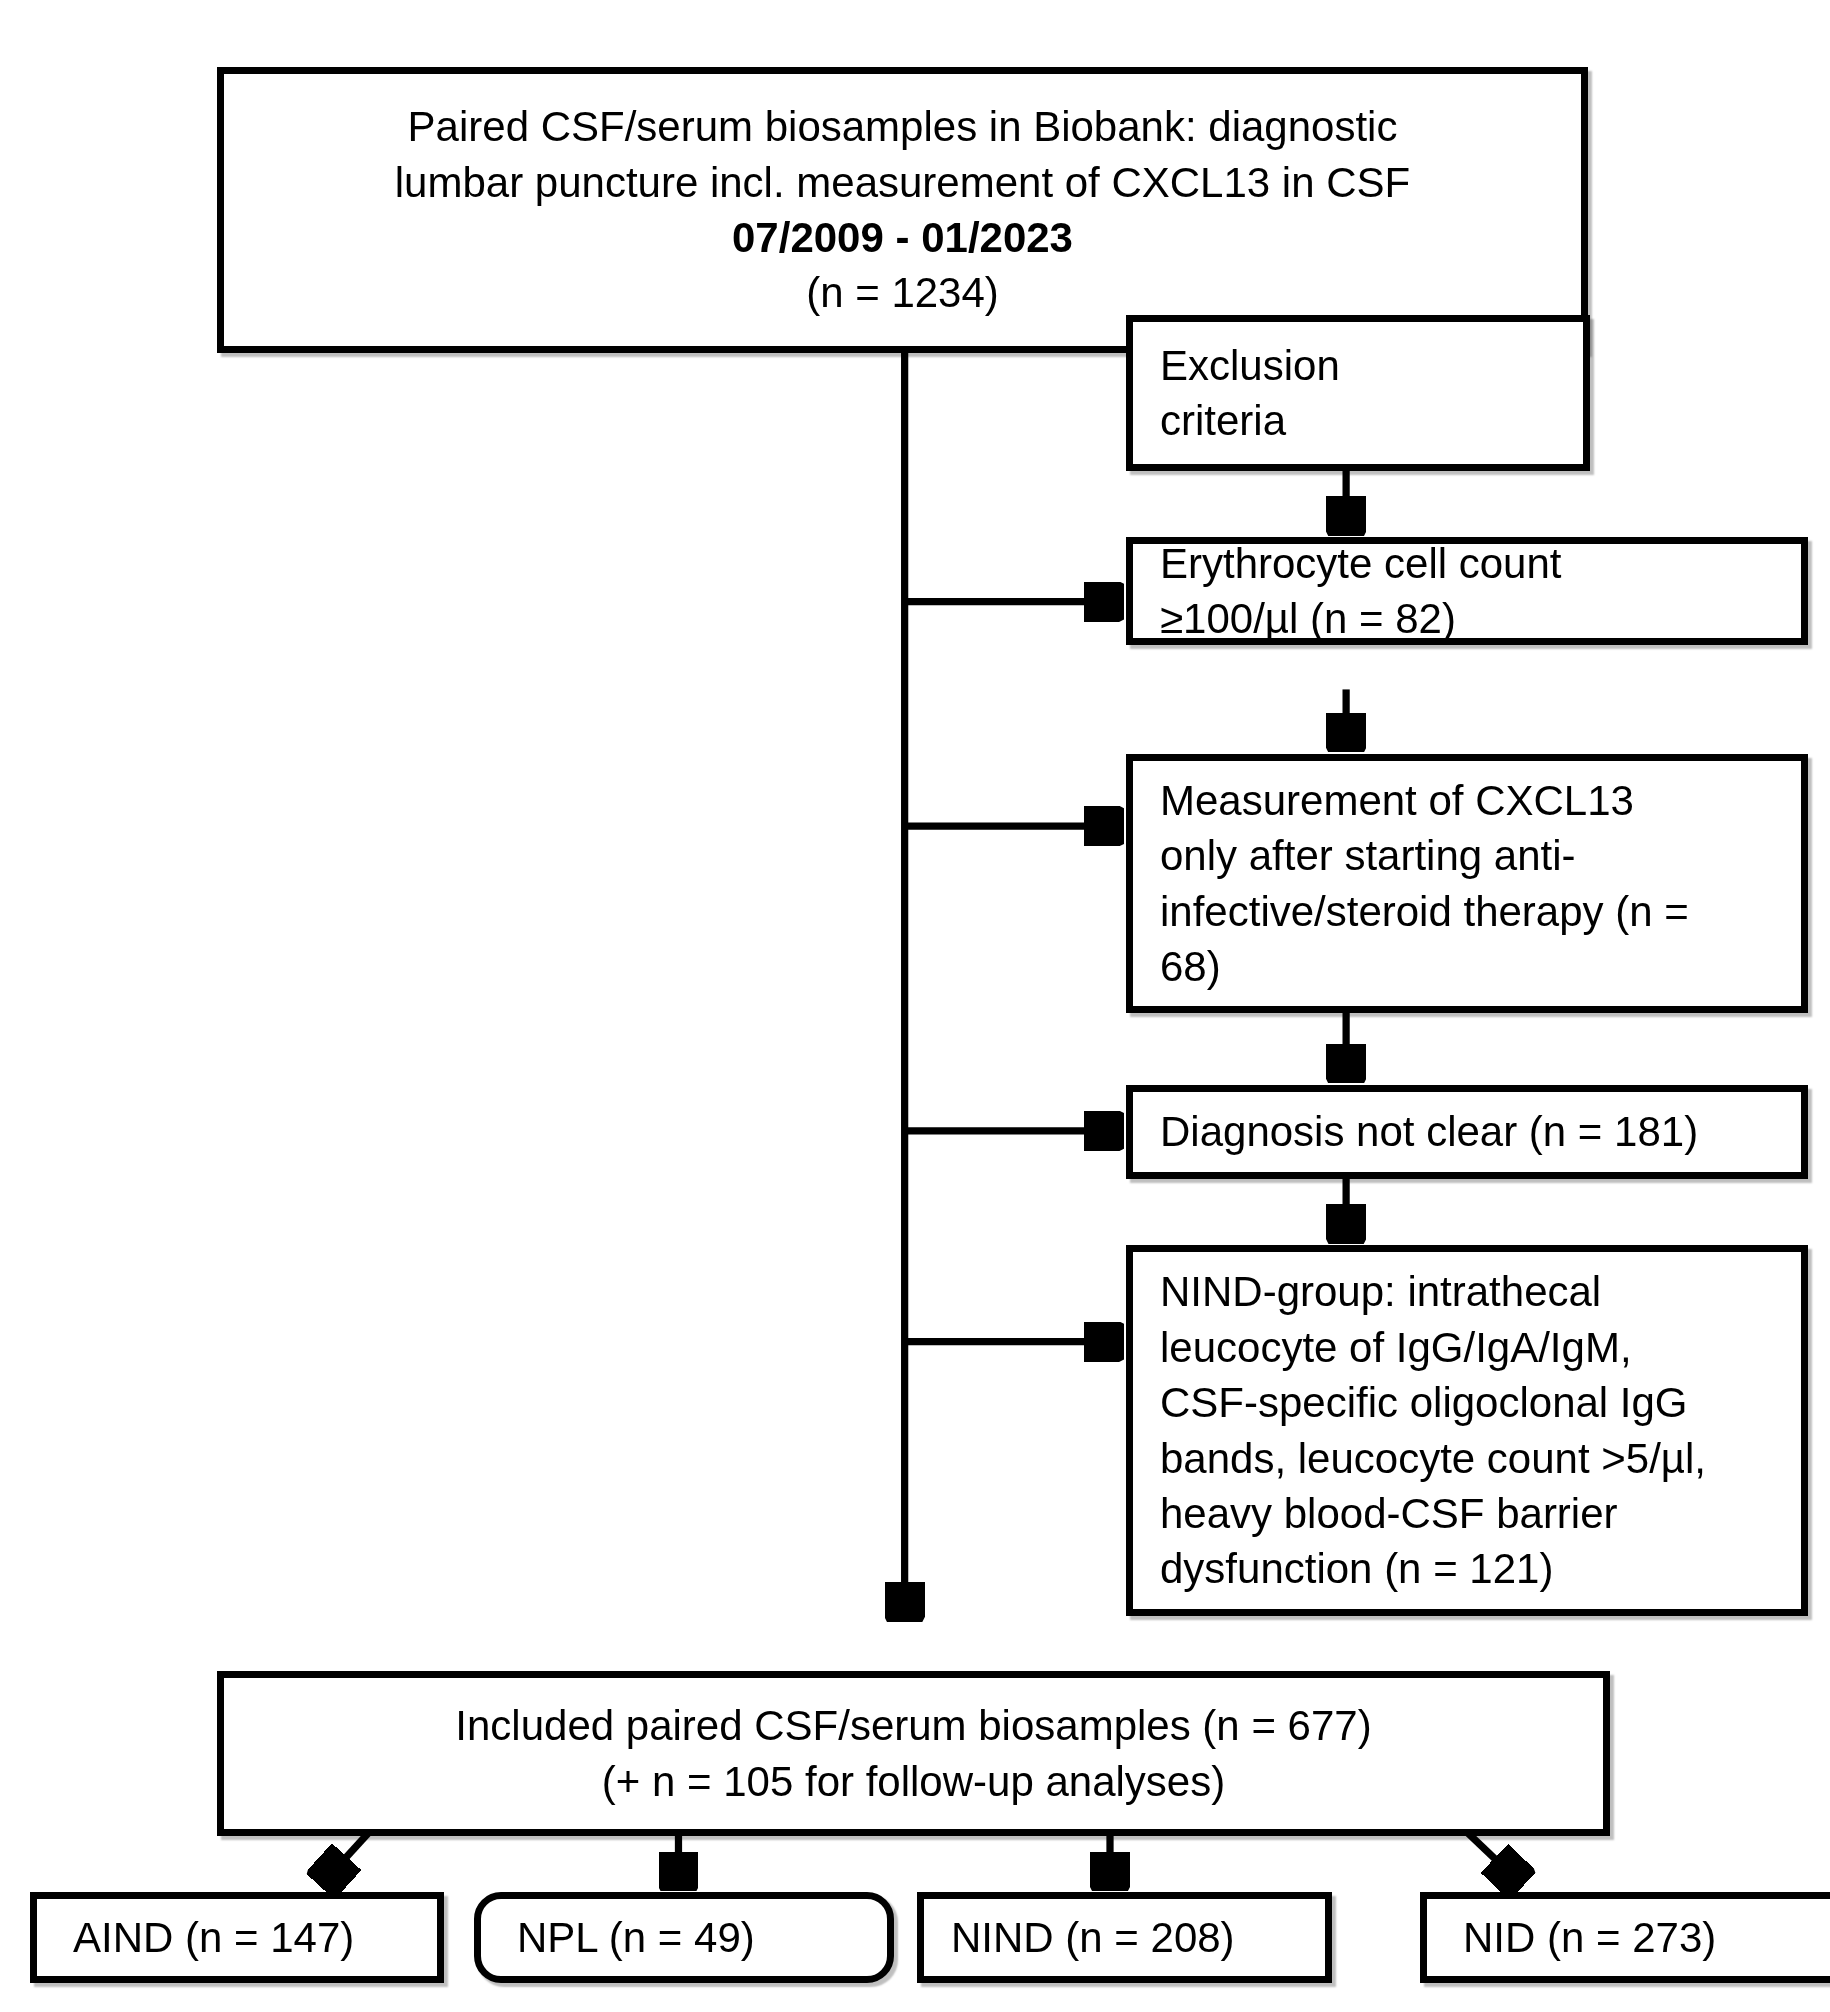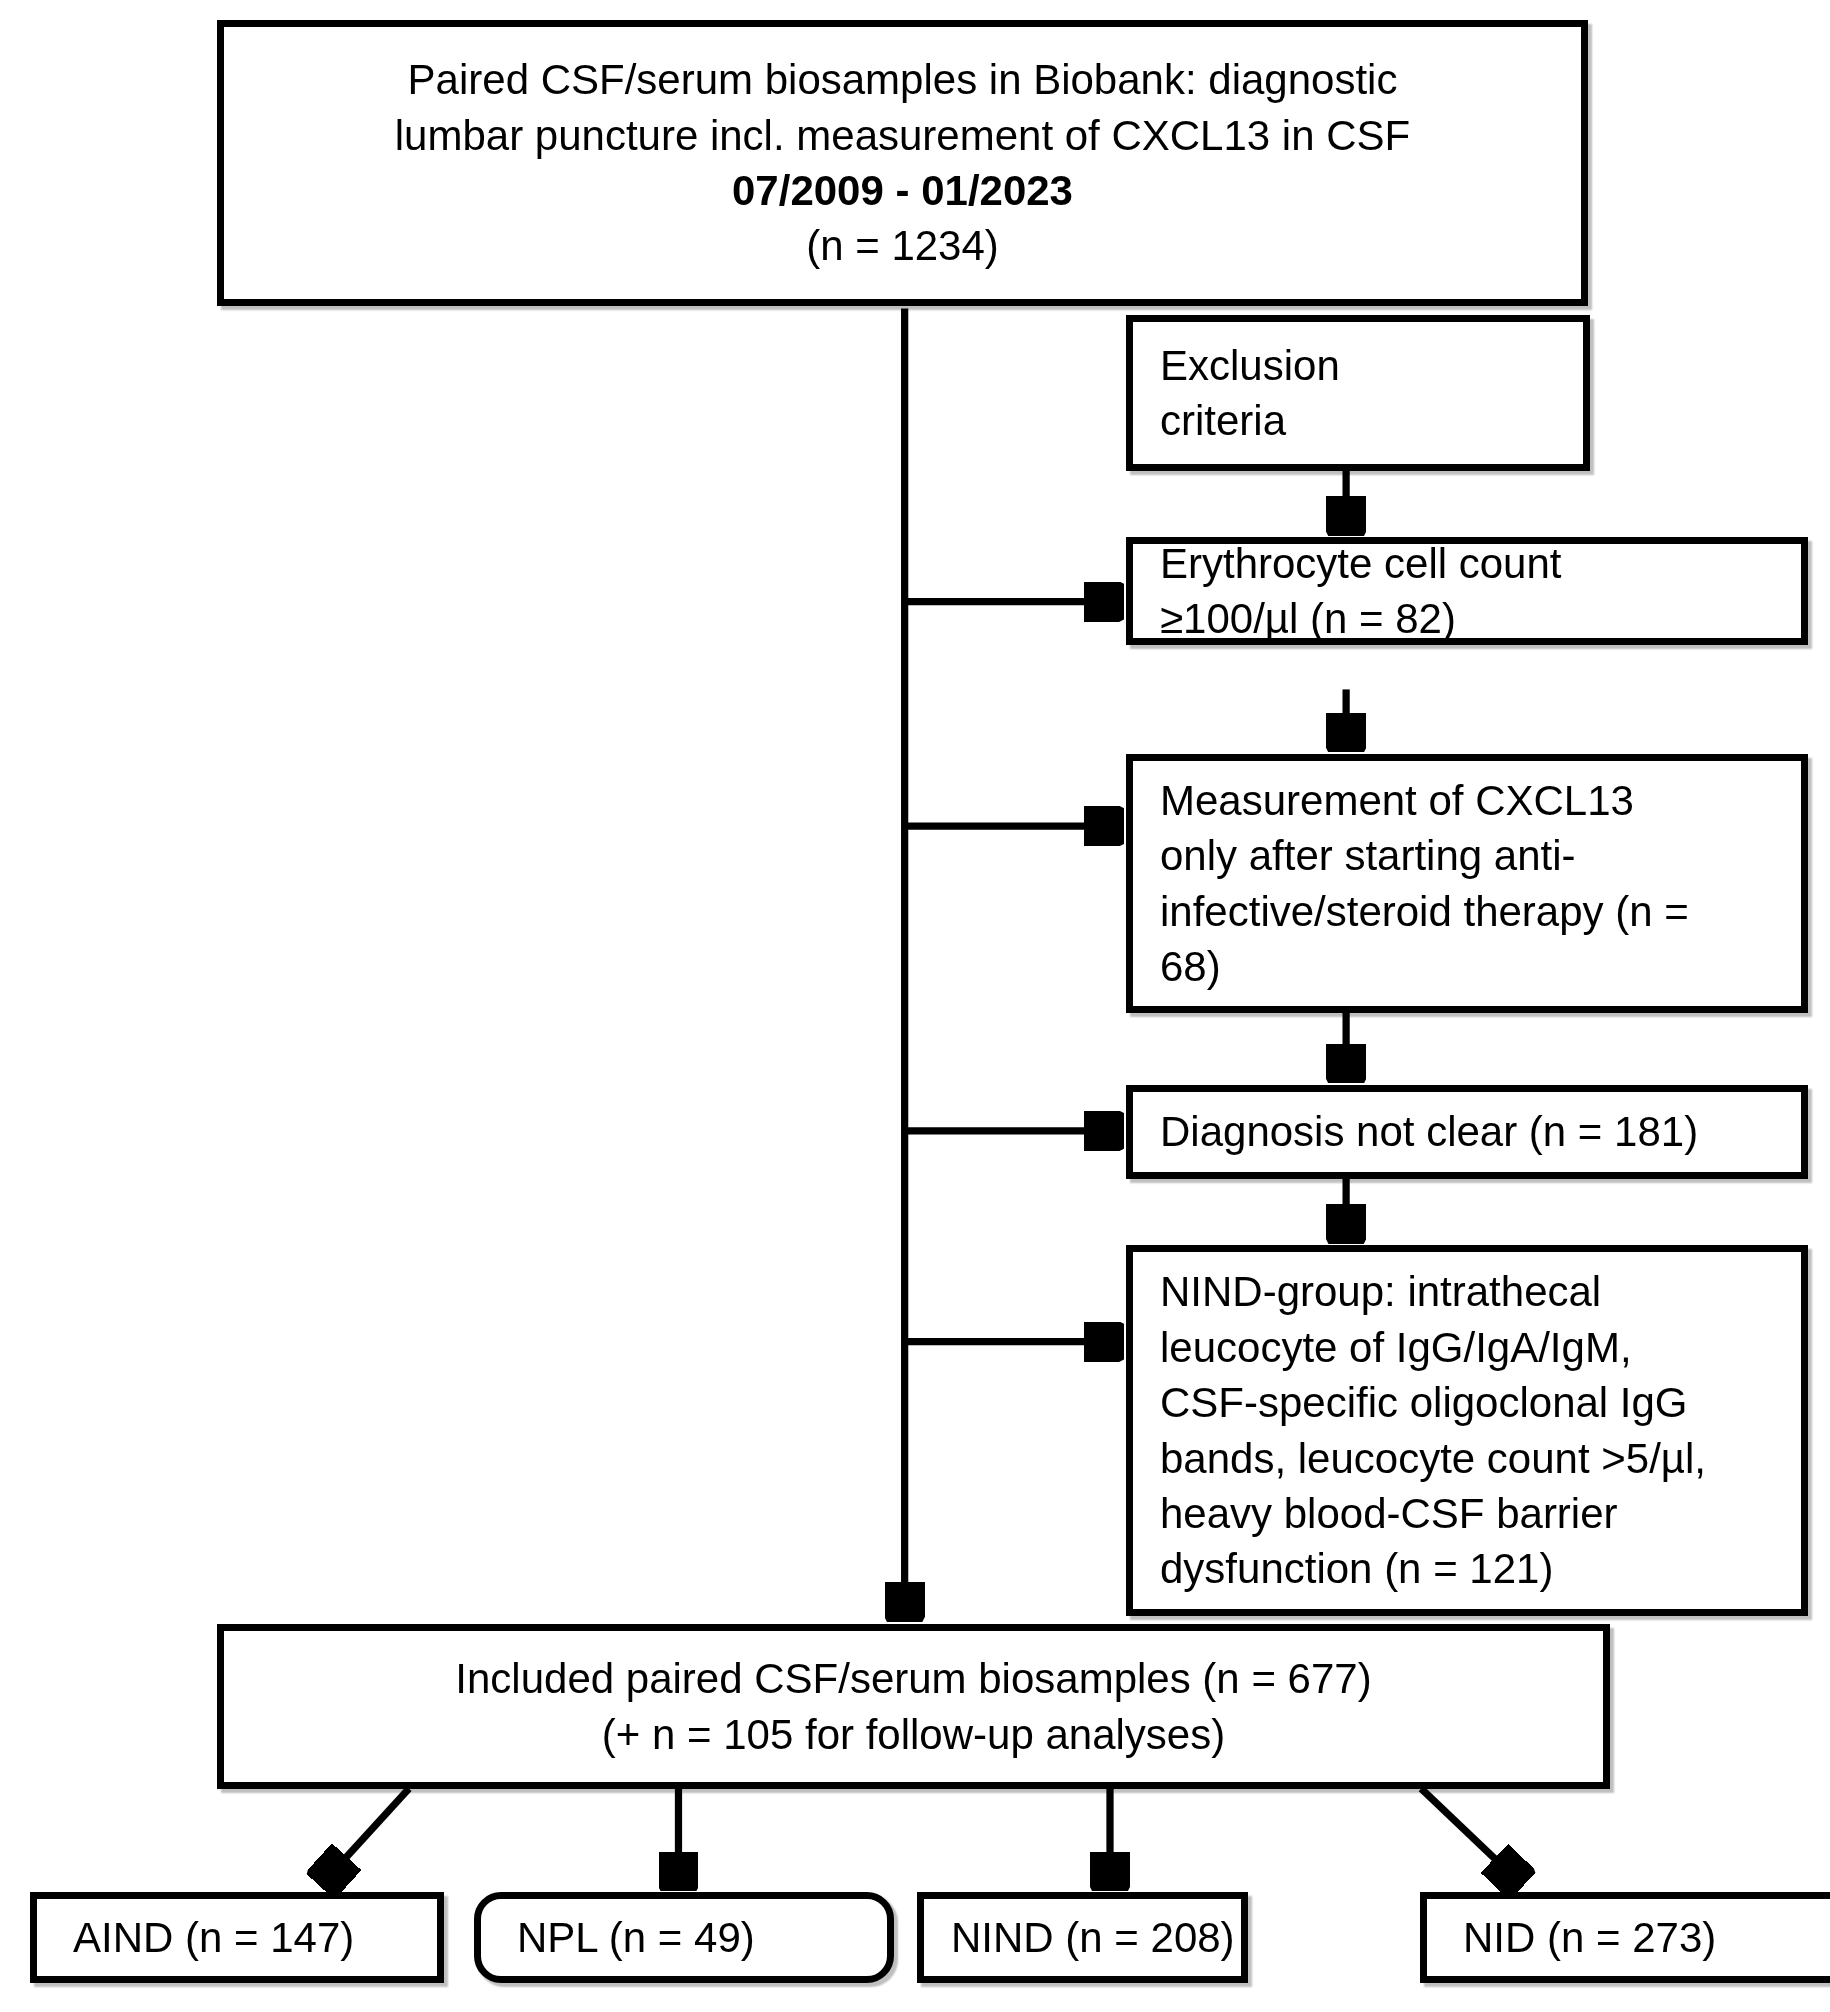--- a/index.html
+++ b/index.html
@@ -20,21 +20,21 @@
     box-sizing: border-box;
     border: 7.2px solid #000000;
     background: #ffffff;
     box-shadow: 3.6px 3.6px 1.8px rgba(0,0,0,0.25);
     display: flex;
     flex-direction: column;
     justify-content: center;
     font-size: 42px;
     line-height: 1.32;
   }
-  .box.center { align-items: center; text-align: center; }
+  .box.center { align-items: center; text-align: center; margin-top: 47px; }
   .box.left   { align-items: flex-start; text-align: left; padding-left: 27px; padding-right: 12.7px; }
   .line { display: block; white-space: nowrap; }
   .bold { font-weight: bold; }
   #arrow-layer {
     position: absolute;
     left: 0; top: 0;
     width: 1831px;
     height: 2013px;
     pointer-events: none;
   }
@@ -115,21 +115,21 @@
     <span class="line">Included paired CSF/serum biosamples (n = 677)</span>
     <span class="line">(+ n = 105 for follow-up analyses)</span>
   </div>
 
   <div class="box left" style="left:30px; top:1892px; width:414px; height:91px; padding-left:36px;">
     <span class="line">AIND (n = 147)</span>
   </div>
   <div class="box left" style="left:474px; top:1892px; width:420px; height:91px; padding-left:36px;border-radius:27px;">
     <span class="line">NPL (n = 49)</span>
   </div>
-  <div class="box left" style="left:917px; top:1892px; width:331px; height:91px; ">
+  <div class="box left" style="left:917px; top:1892px; width:415px; height:91px; ">
     <span class="line">NIND (n = 208)</span>
   </div>
   <div class="box left" style="left:1420px; top:1892px; width:421px; height:91px; padding-left:36px;">
     <span class="line">NID (n = 273)</span>
   </div>
 
 </div>
 
 
 </body></html>

